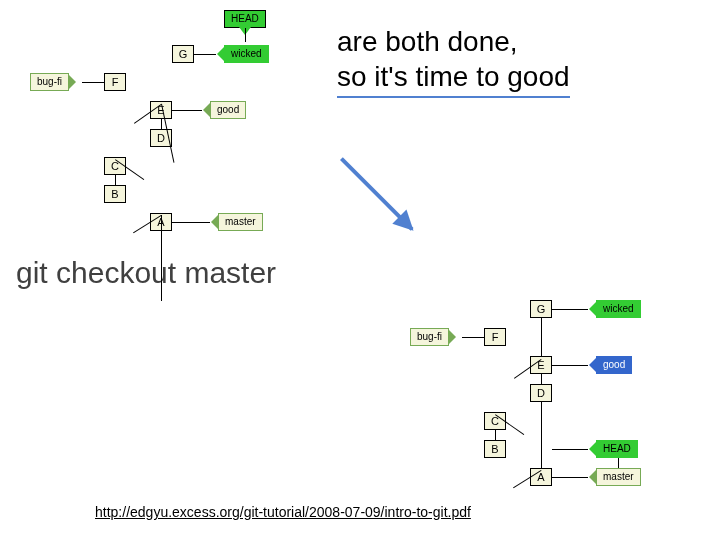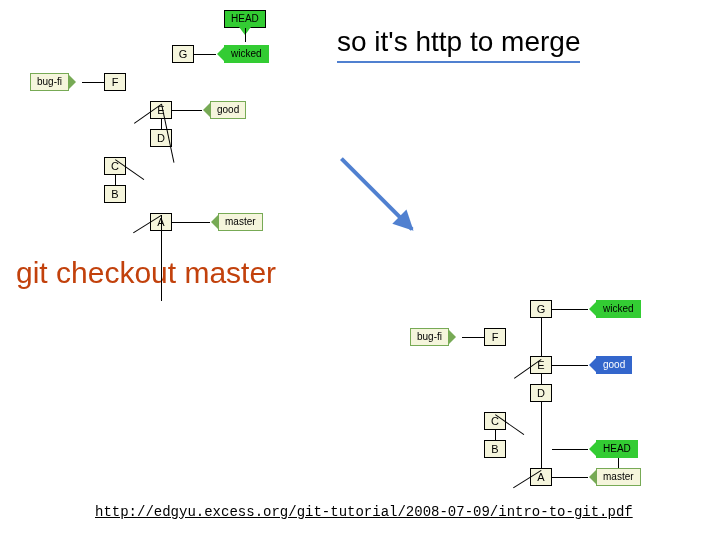--- a/index.html
+++ b/index.html
@@ -107,28 +107,28 @@
     display: inline-block;
     border-bottom: 2px solid #5080d0;
     padding-bottom: 2px;
   }
 
   .command-text {
     position: absolute;
     left: 16px;
     top: 256px;
     font-size: 30px;
-    color: #c2410c;
+    color: #404040;
   }
 
   .footer-link {
     position: absolute;
     left: 95px;
     bottom: 20px;
-    font-family: Liberation Mono, monospace;
+    font-family: Liberation Sans, sans-serif;
     font-size: 14px;
     color: #000;
     text-decoration: underline;
   }
 
   .arrow {
     position: absolute;
     width: 4px;
     background: #5080d0;
     transform-origin: top left;
@@ -143,21 +143,22 @@
     height: 0;
     border-left: 10px solid transparent;
     border-right: 10px solid transparent;
     border-top: 20px solid #5080d0;
   }
 </style>
 </head>
 <body>
 
 <div class="title-text">
-  <div><span class="underline">so it's http to merge</span></div>
+  <div><span>are both done,</span></div>
+  <div><span class="underline">so it's time to good</span></div>
 </div>
 
 <div class="command-text">git checkout master</div>
 
 <a class="footer-link">http://edgyu.excess.org/git-tutorial/2008-07-09/intro-to-git.pdf</a>
 
 <div class="arrow" style="left:340px; top:160px; height:100px; transform:rotate(-45deg);"></div>
 
 <div class="diagram" style="left:20px; top:10px; width:280px; height:230px;">
 

